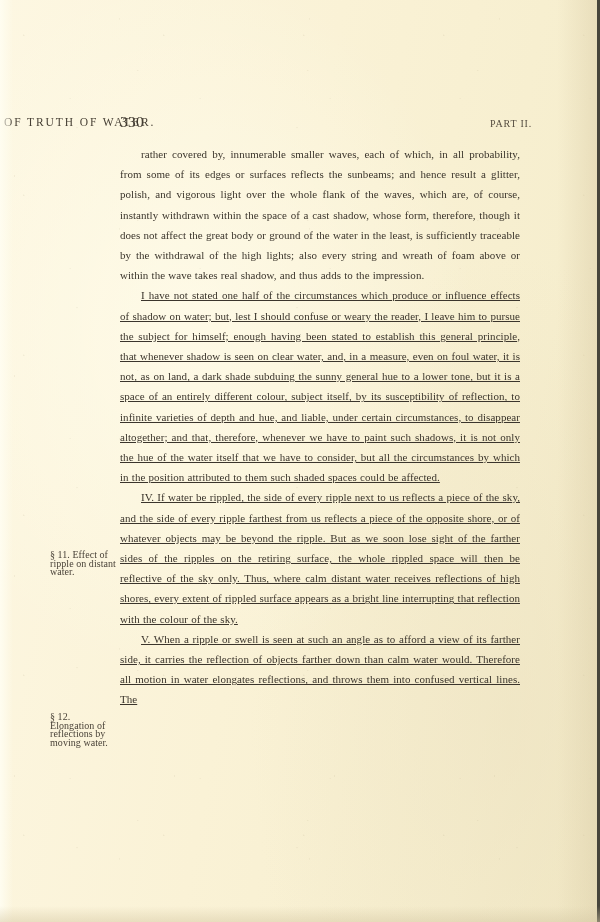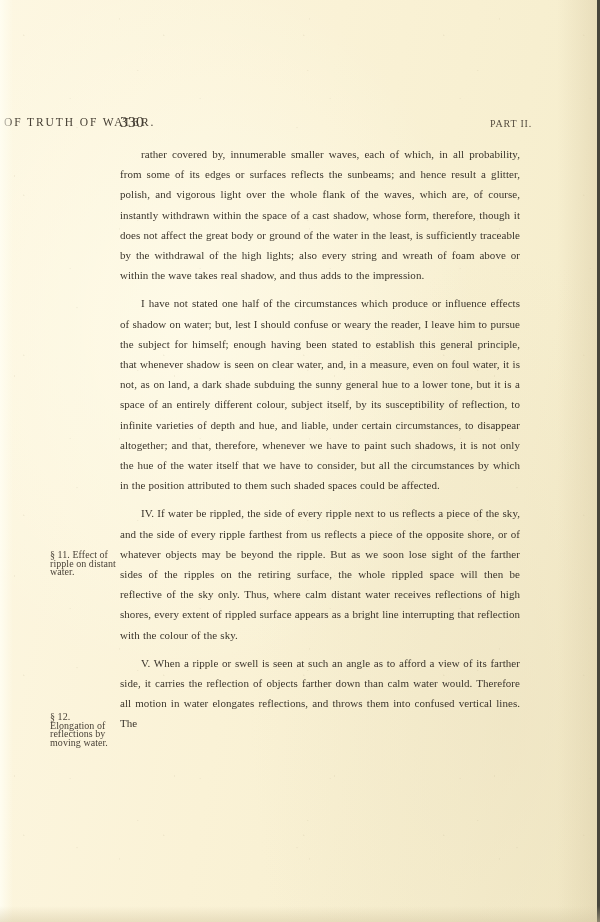--- a/index.html
+++ b/index.html
@@ -115,21 +115,22 @@
     text-align-last: left;
     font-size: 11px;
     line-height: 20.2px;
     color: #3b352c;
     text-indent: 21px;
     letter-spacing: 0.04px;
     word-spacing: 0.4px;
     hyphens: none;
   }
   .para + .para {
-    margin-top: 8px;
+    margin-top: 0px;
+    text-decoration: underline;
   }
 
   
   .sidenote {
     position: absolute;
     left: 50px;
     width: 66px;
     font-size: 10px;
     line-height: 8.6px;
     color: #4a4339;

